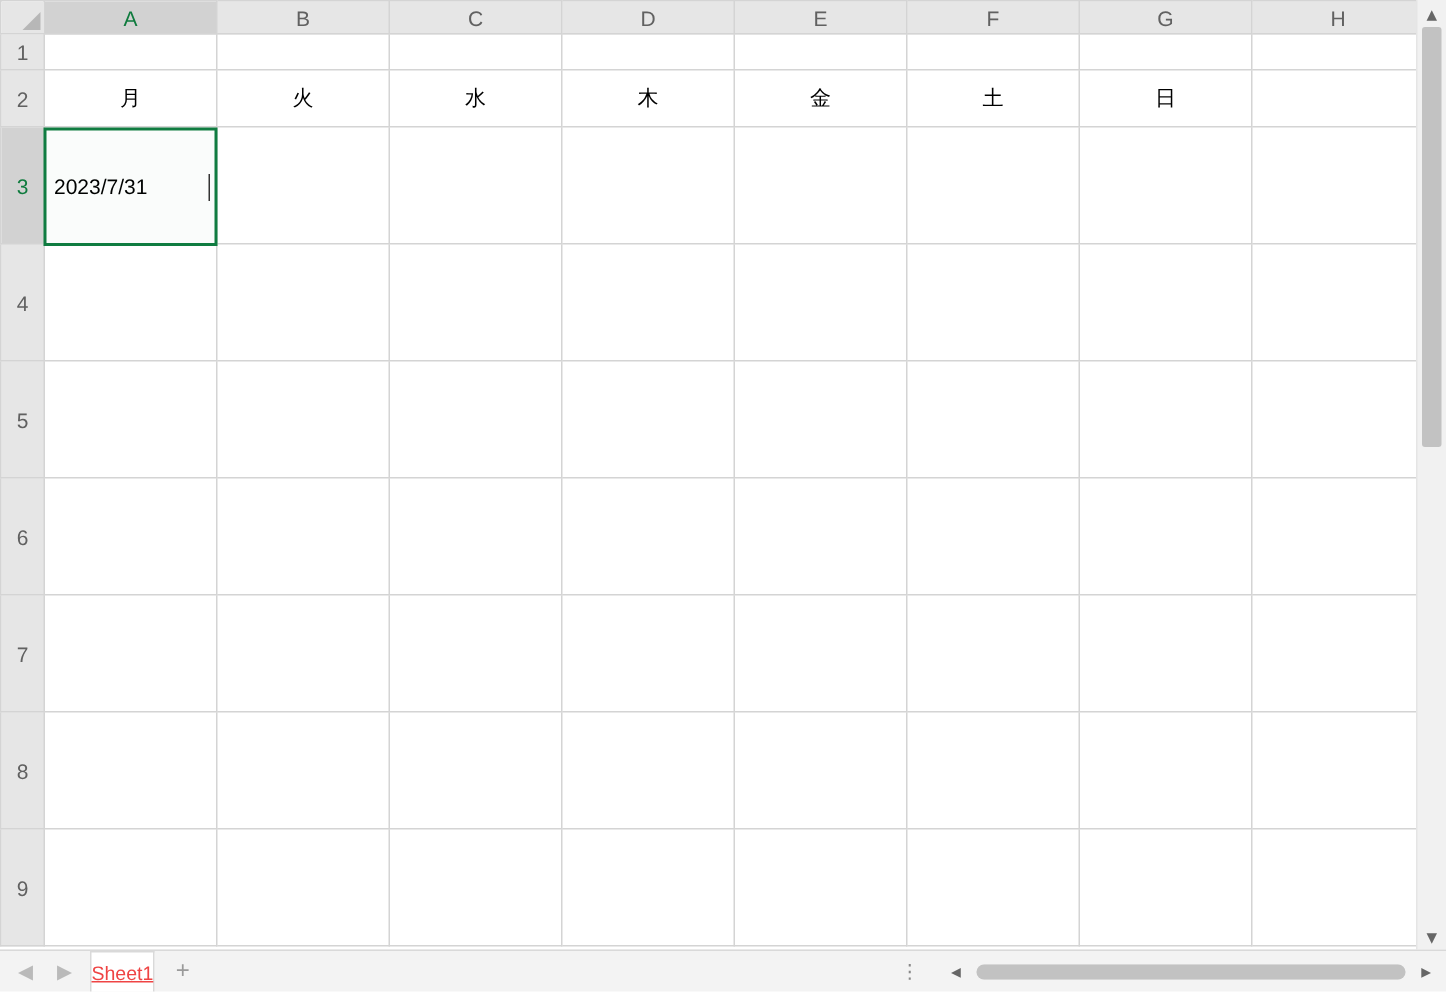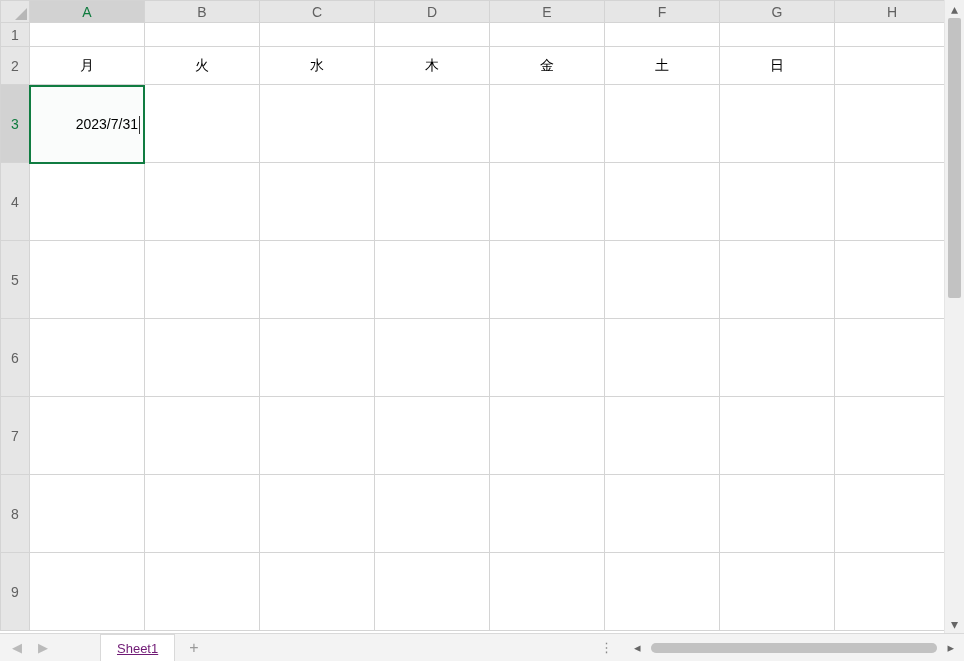--- a/index.html
+++ b/index.html
@@ -55,21 +55,21 @@
     td.cell {
       border: 1px solid #d4d4d4;
       background: #fff;
       padding: 0 6px;
       vertical-align: middle;
       text-align: left;
       overflow:hidden;
       white-space:nowrap;
     }
     td.cell.center { text-align:center; }
-    td.cell.right { text-align:right; }
+    td.cell.right { text-align:left; }
     .r1 { height:24px; }
     .r2 { height:38px; }
     .rtall { height:78px; }
     
     .selection {
       position:absolute;
       pointer-events:none;
       border:2px solid #107c41;
       background:rgba(16,124,65,0.02);
     }
@@ -116,27 +116,26 @@
       align-items:center;
       padding:0 12px;
       gap:16px;
       color:#bababa;
       height:100%;
     }
     .tab{
       background:#fff;
       border:1px solid #d9d9d9;
       border-bottom:none;
-      padding:4px 16px;
-      color:#701a75;
+      padding:4px 0;
+      color:#ef4444;
       height:100%;
       display:flex;align-items:center;
       text-decoration:underline;
       cursor:pointer;
-      margin-left:40px;
     }
     .new-tab{
       color:#9a9a9a;
       padding:0 14px;
       cursor:pointer;
       font-size:16px;
     }
     .spacer{flex:1;}
     .dots{
       color:#888;

